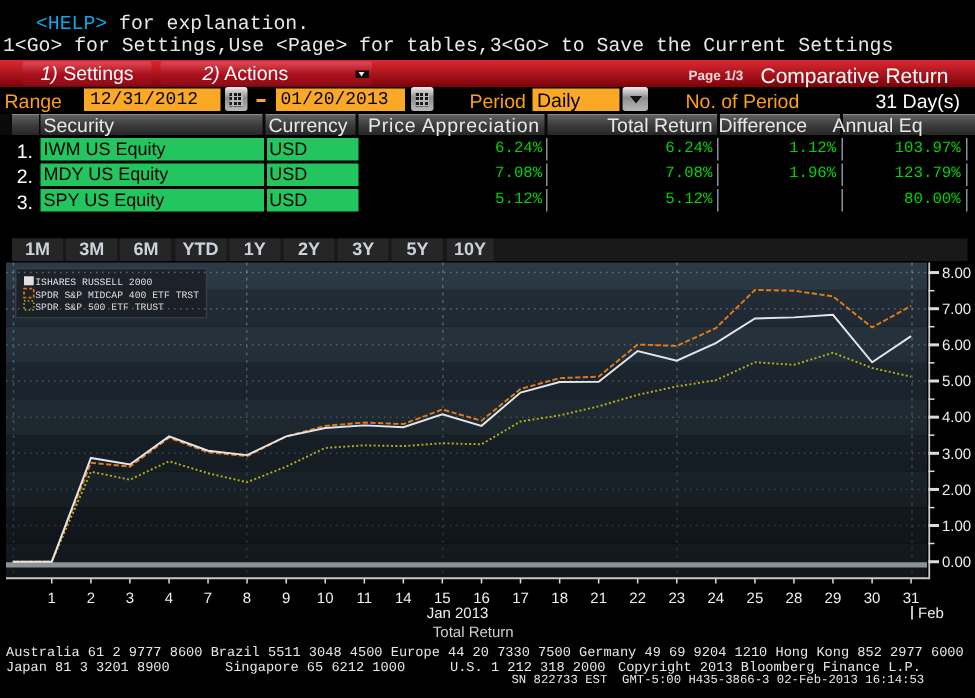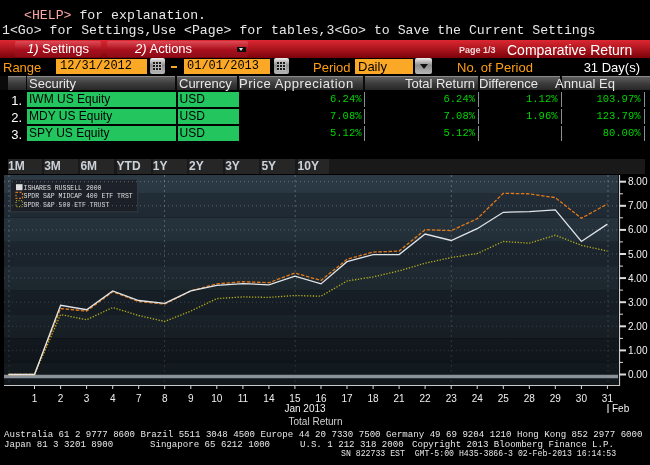--- a/index.html
+++ b/index.html
@@ -1,42 +1,42 @@
 <!DOCTYPE html>
 <html><head><meta charset="utf-8"><style>
 *{margin:0;padding:0;box-sizing:border-box}
 html,body{width:650px;height:465px;background:#000;overflow:hidden;position:relative;font-family:"Liberation Sans",sans-serif}
 .abs{position:absolute;white-space:pre}
 .mono{font-family:"Liberation Mono",monospace}
 .amber{color:#ff9f14}
 .abox{position:absolute;background:#fba827;color:#000;height:15px;line-height:15px}
 .gbtn{position:absolute;top:58px;height:16px;width:15px;background:linear-gradient(#efefef,#8e8e8e 45%,#b8b8b8);border-radius:2px}
 .grid{position:absolute;left:3px;top:3.5px;width:9px;height:9px;background-image:repeating-linear-gradient(transparent 0 2px,#b8b8b8 2px 3px),repeating-linear-gradient(90deg,transparent 0 2px,#b8b8b8 2px 3px);background-color:#191919}
-.tab{position:absolute;top:159px;height:15px;background:#262626;color:#ccd2d9;font-size:12px;font-weight:bold;line-height:15px}
+.tab{position:absolute;top:159px;height:15px;background:#262626;color:#ccd2d9;font-size:12px;font-weight:bold;text-align:center;line-height:15px}
 .grn{color:#00d500;font-family:Liberation Mono, monospace;font-size:10.5px;line-height:15px;text-align:right;position:absolute}
 .tick{position:absolute;background:#22c55e;color:#000;font-size:12px;line-height:15px}
 .rn{position:absolute;color:#fff;font-size:13px;text-align:right;width:22px}
 .hdr{position:absolute;top:76px;height:14px;color:#e8e8e8;font-size:13px;line-height:15px}
 .sep{position:absolute;width:1px;background:#8a9097}
 </style></head><body>
-<div class="abs mono" style="left:24px;top:8px;font-size:13.2px;color:#e8e8e8"><span style="color:#fca5a5">&lt;HELP&gt;</span> for explanation.</div>
+<div class="abs mono" style="left:24px;top:8px;font-size:13.2px;color:#e8e8e8"><span style="color:#0ea5e9">&lt;HELP&gt;</span> for explanation.</div>
 <div class="abs mono" style="left:2px;top:23px;font-size:13.2px;color:#e8e8e8">1&lt;Go&gt; for Settings,Use &lt;Page&gt; for tables,3&lt;Go&gt; to Save the Current Settings</div>
 <div class="abs" style="left:0;top:40px;width:650px;height:18px;background:linear-gradient(#dc2832,#7c0209)"></div>
 <div class="abs" style="left:15px;top:41px;width:86px;height:16px;background:linear-gradient(#e04a55,#a90f1c 55%,#8d0d18);border-radius:2px;color:#fff;font-size:13px;line-height:16px;text-align:center"><i>1)</i> Settings</div>
 <div class="abs" style="left:107px;top:41px;width:141px;height:16px;background:linear-gradient(#e04a55,#a90f1c 55%,#8d0d18);border-radius:2px;color:#fff;font-size:13px;line-height:16px"><span style="margin-left:28px"><i>2)</i> Actions</span><span style="position:absolute;left:130px;top:6px;width:9px;height:5px;background:#0d0d0d"><span style="position:absolute;left:2px;top:1px;width:0;height:0;border-left:2.5px solid transparent;border-right:2.5px solid transparent;border-top:3px solid #e8e8e8"></span></span></div>
 <div class="abs" style="left:459px;top:45px;color:#f0d9db;font-size:9px;font-weight:bold;">Page 1/3</div>
 <div class="abs" style="left:507px;top:42px;color:#fff;font-size:14px">Comparative Return</div>
 
 <div class="abs amber" style="left:3px;top:60px;font-size:13px">Range</div>
 <div class="abox mono" style="left:56px;top:59px;width:91px;font-size:12px;padding-left:4px">12/31/2012</div>
 <div class="gbtn" style="left:149.5px">
     <div class="grid"></div>
   </div>
 <div class="abs" style="left:171px;top:65.5px;width:6px;height:2.5px;background:#fba827"></div>
-<div class="abox mono" style="left:184px;top:59px;width:86px;font-size:12px;padding-left:3px">01/01/2013</div>
+<div class="abox mono" style="left:184px;top:59px;width:86px;font-size:12px;padding-left:3px">01/20/2013</div>
 <div class="gbtn" style="left:274px">
     <div class="grid"></div>
   </div>
 <div class="abs amber" style="left:313px;top:60px;font-size:13px">Period</div>
 <div class="abox" style="left:355px;top:59px;width:58px;font-size:13px;padding-left:3px">Daily</div>
 <div class="gbtn" style="left:415px;width:17px">
     <div style="position:absolute;left:4.5px;top:5.5px;width:0;height:0;border-left:4px solid transparent;border-right:4px solid transparent;border-top:5px solid #111"></div>
   </div>
 <div class="abs amber" style="left:457px;top:60px;font-size:13px">No. of Period</div>
 <div class="abs" style="left:576px;top:60px;width:64px;text-align:right;font-size:13px;color:#fff">31 Day(s)</div>
@@ -44,21 +44,21 @@
 <div class="abs" style="left:0;top:76px;width:650px;height:14px;background:#0a0a0a"></div>
 <div class="abs" style="left:8px;top:76px;width:18px;height:14px;background:linear-gradient(#5e5e5e,#3c3c3c 50%,#272727);border-top:1px solid #8a8a8a"></div>
 <div class="abs" style="left:27px;top:76px;width:148px;height:14px;background:linear-gradient(#5e5e5e,#3c3c3c 50%,#272727);border-top:1px solid #8a8a8a"></div>
 <div class="abs" style="left:177px;top:76px;width:60px;height:14px;background:linear-gradient(#5e5e5e,#3c3c3c 50%,#272727);border-top:1px solid #8a8a8a"></div>
 <div class="abs" style="left:239px;top:76px;width:124px;height:14px;background:linear-gradient(#5e5e5e,#3c3c3c 50%,#272727);border-top:1px solid #8a8a8a"></div>
 <div class="abs" style="left:365px;top:76px;width:112.5px;height:14px;background:linear-gradient(#5e5e5e,#3c3c3c 50%,#272727);border-top:1px solid #8a8a8a"></div>
 <div class="abs" style="left:479.5px;top:76px;width:80.5px;height:14px;background:linear-gradient(#5e5e5e,#3c3c3c 50%,#272727);border-top:1px solid #8a8a8a"></div>
 <div class="abs" style="left:562px;top:76px;width:88px;height:14px;background:linear-gradient(#5e5e5e,#3c3c3c 50%,#272727);border-top:1px solid #8a8a8a"></div>
 <div class="hdr" style="left:29px">Security</div>
 <div class="hdr" style="left:179px">Currency</div>
-<div class="hdr" style="left:239px;width:121px;letter-spacing:0.55px">Price Appreciation</div>
+<div class="hdr" style="left:239px;width:121px;text-align:right;letter-spacing:0.55px">Price Appreciation</div>
 <div class="hdr" style="left:365px;width:110px;text-align:right">Total Return</div>
 <div class="hdr" style="left:479px;width:77px;text-align:left">Difference</div>
 <div class="hdr" style="left:543px;width:84px;text-align:center">Annual Eq</div>
 <div class="rn" style="left:0;top:93px">1.</div>
 <div class="tick" style="left:27px;top:92px;width:148.5px;height:15px;padding-left:2px">IWM US Equity</div>
 <div class="tick" style="left:177.5px;top:92px;width:61px;height:15px;padding-left:2px">USD</div>
 <div class="grn" style="left:240px;top:92px;width:121.5px">6.24%</div>
 <div class="grn" style="left:368px;top:92px;width:107px">6.24%</div>
 <div class="grn" style="left:480px;top:92px;width:77.5px">1.12%</div>
 <div class="grn" style="left:560px;top:92px;width:80.5px">103.97%</div>

